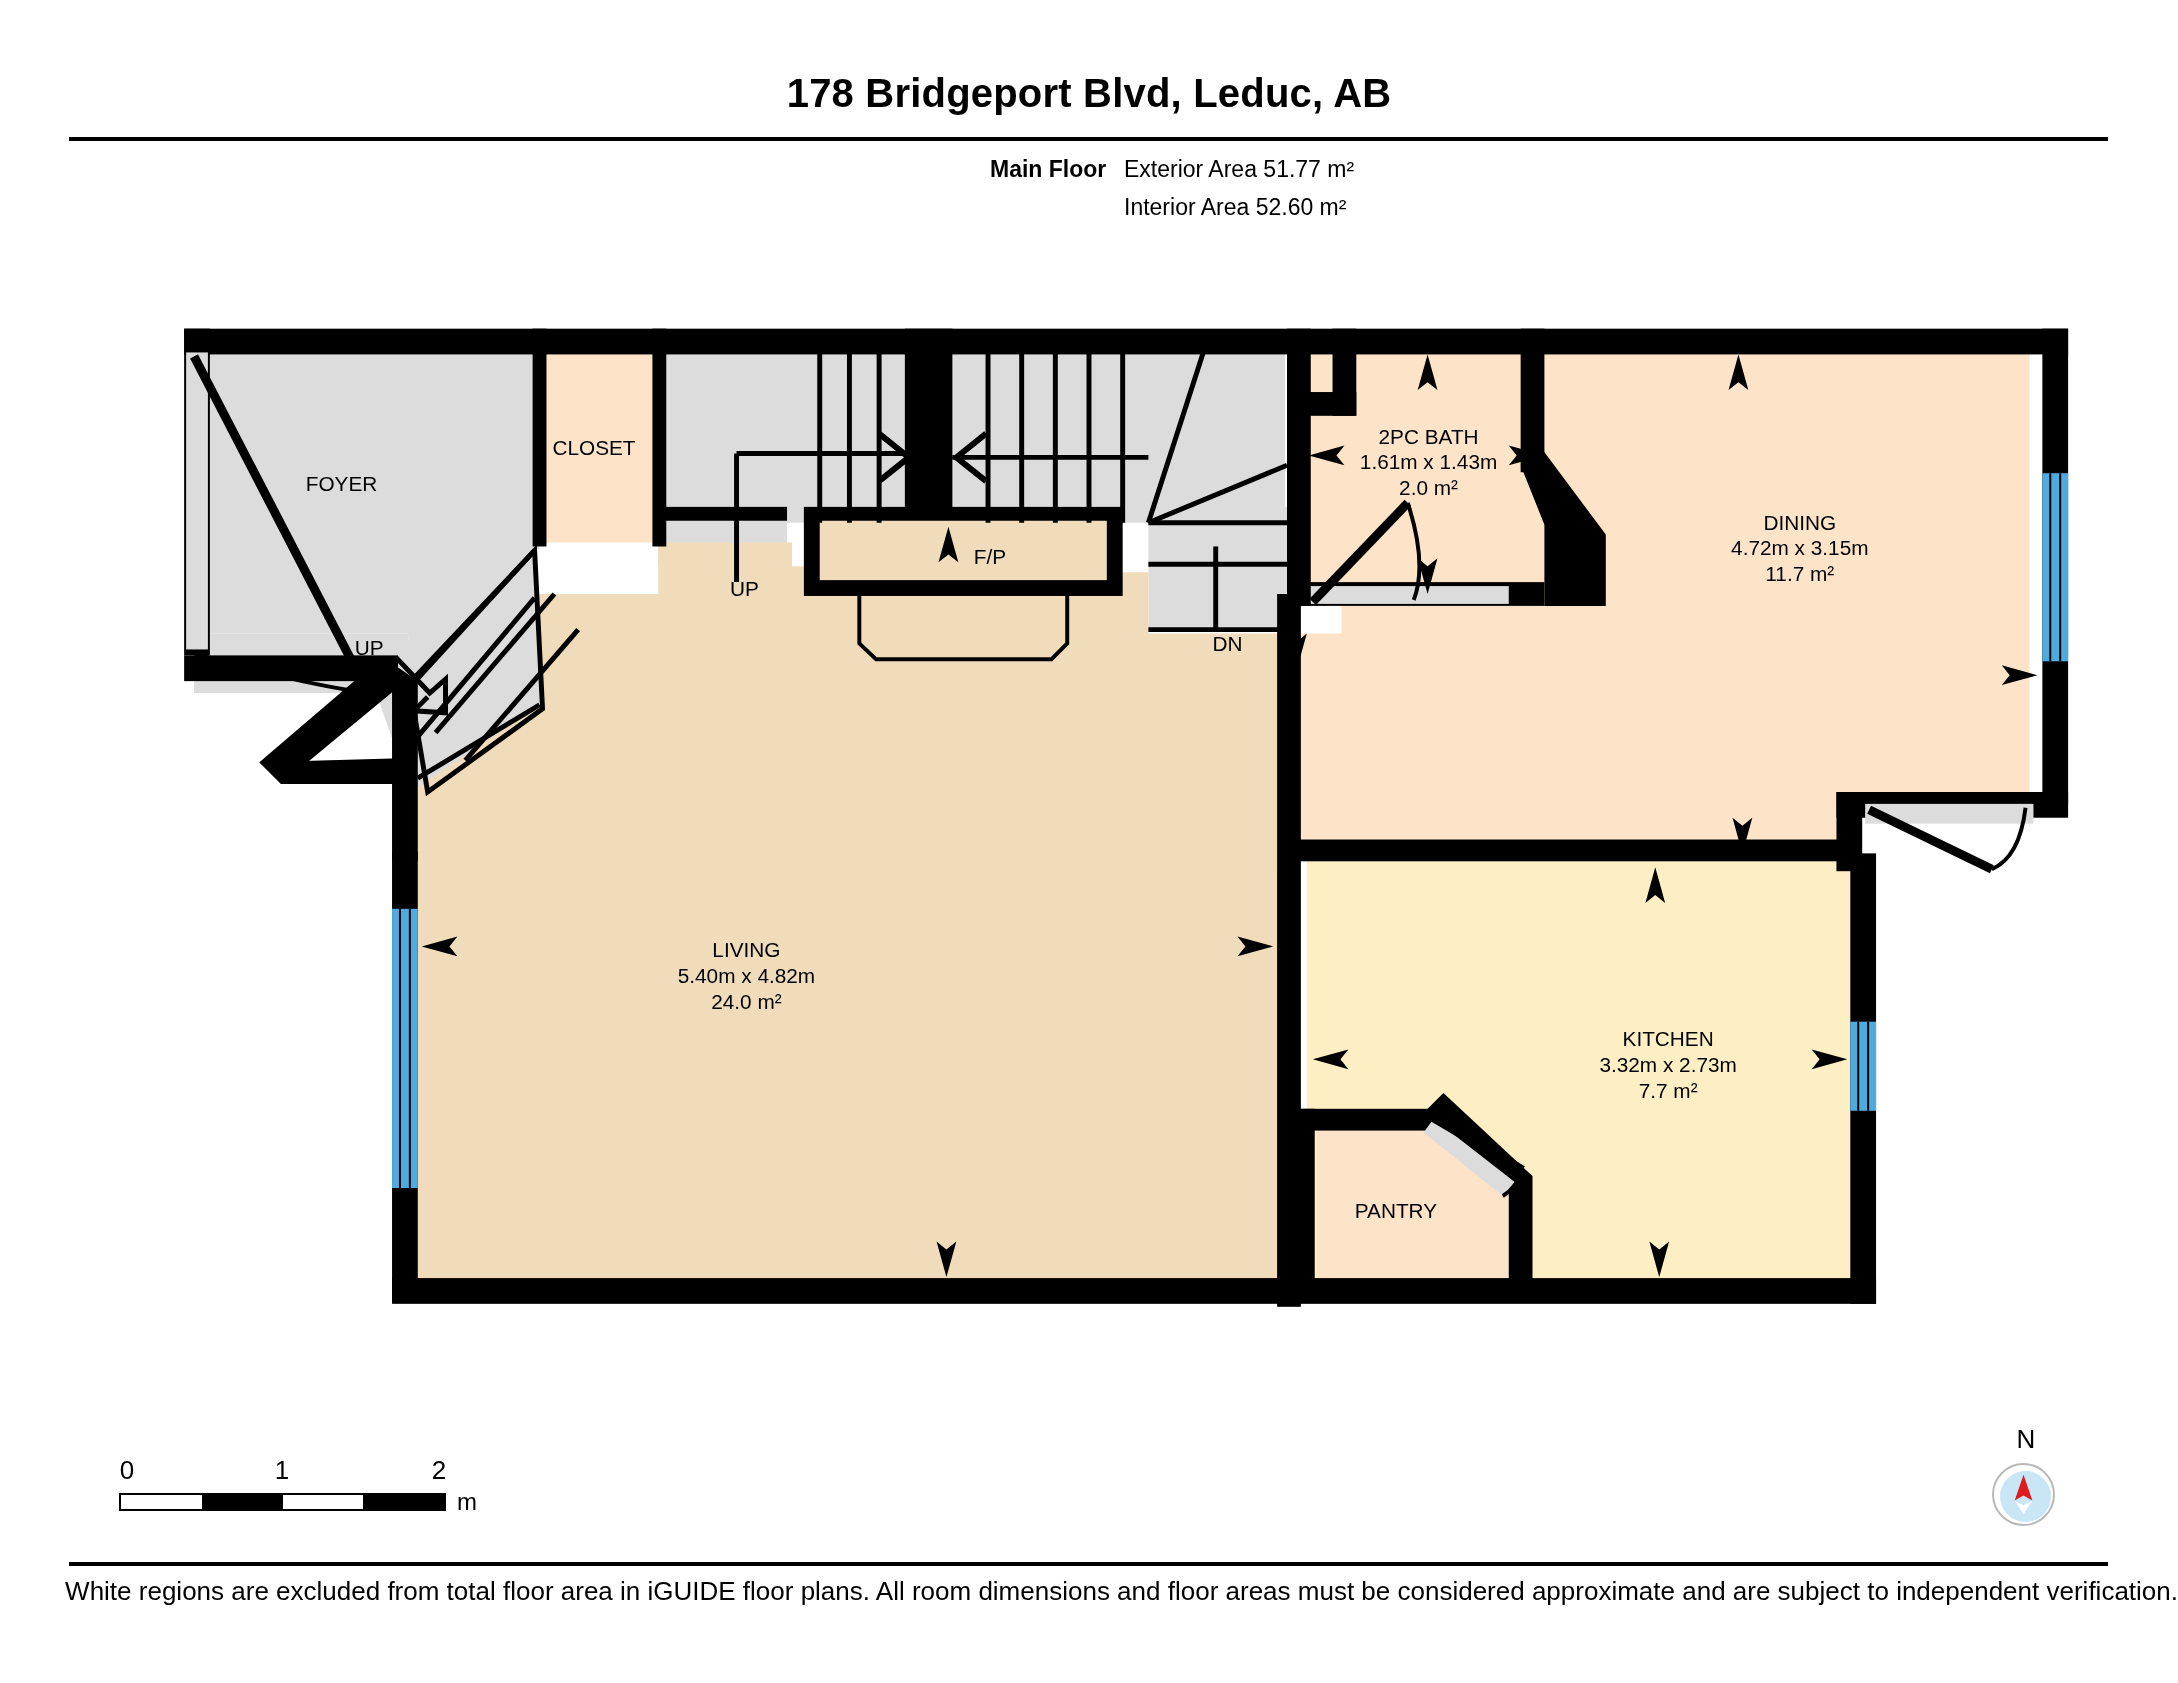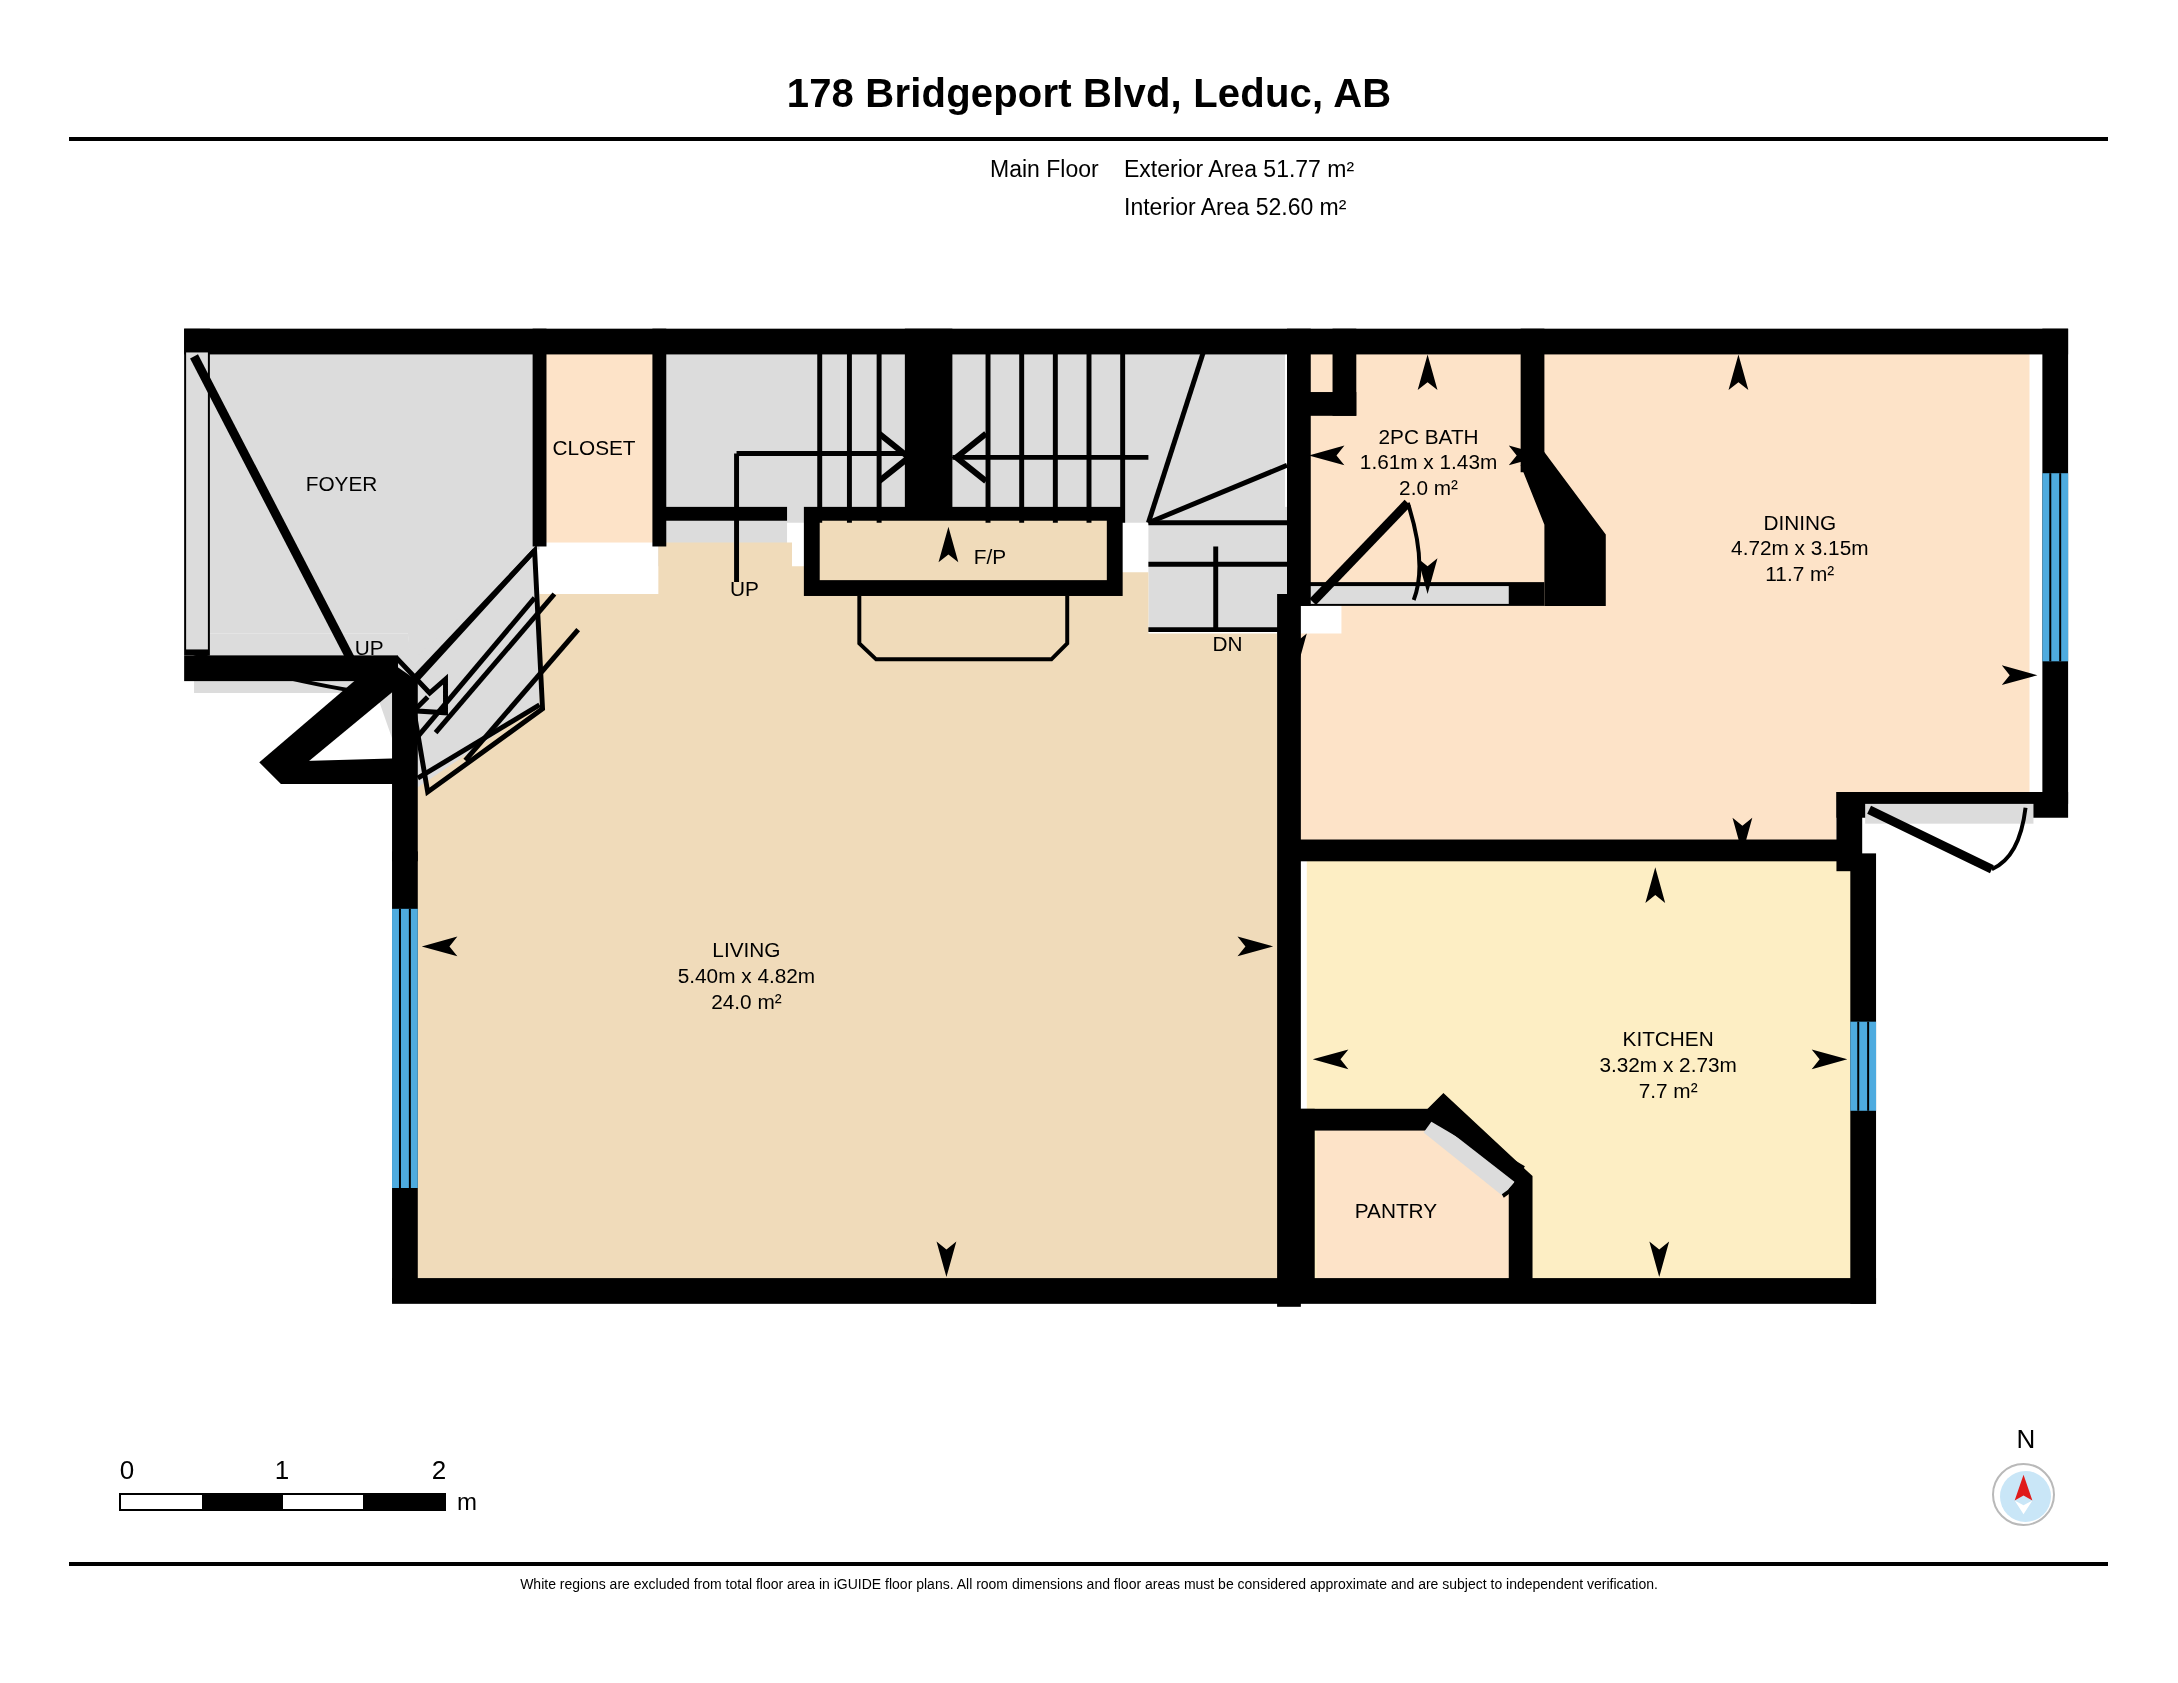--- a/index.html
+++ b/index.html
@@ -43,21 +43,21 @@
   .subhead {
     position: absolute;
     left: 990px;
     top: 156px;
     font-size: 23px;
   }
   .subhead .floor-label {
     position: absolute;
     left: 0;
     top: 0;
-    font-weight: normal;
+    font-weight: bold;
     white-space: nowrap;
   }
   .subhead .ext {
     position: absolute;
     left: 134px;
     top: 0;
     white-space: nowrap;
   }
   .subhead .int {
     position: absolute;
@@ -152,22 +152,22 @@
     top: 1562px;
     width: 2039px;
     height: 4px;
     background: #000;
   }
   .disclaimer {
     position: absolute;
     left: 0;
     top: 1576px;
     width: 2178px;
-    text-align: center;
-    font-size: 14px;
+    text-align: right;
+    font-size: 26px;
   }
   
 </style>
 </head>
 <body>
 
 <div class="page">
 
   <div class="title">178 Bridgeport Blvd, Leduc, AB</div>
   <div class="rule-top"></div>

